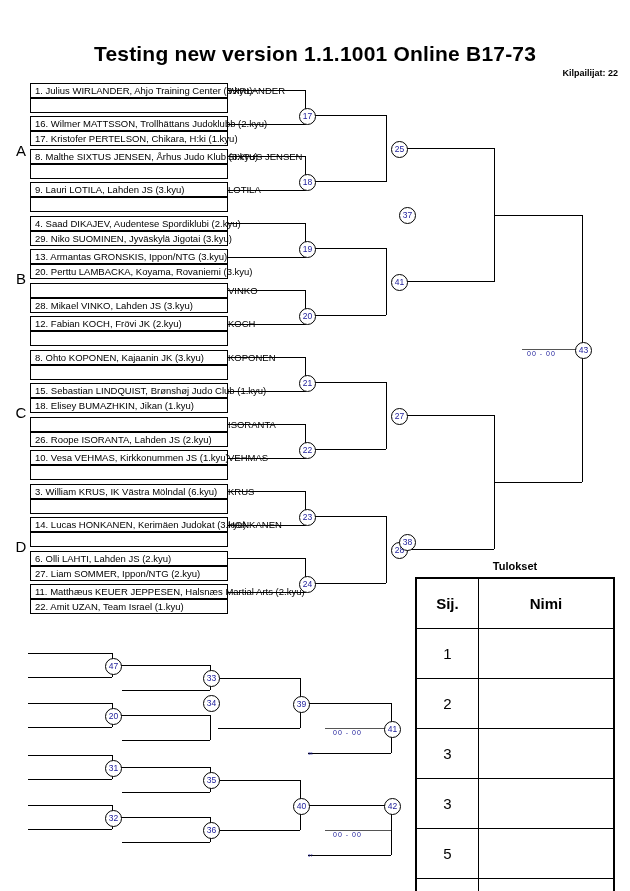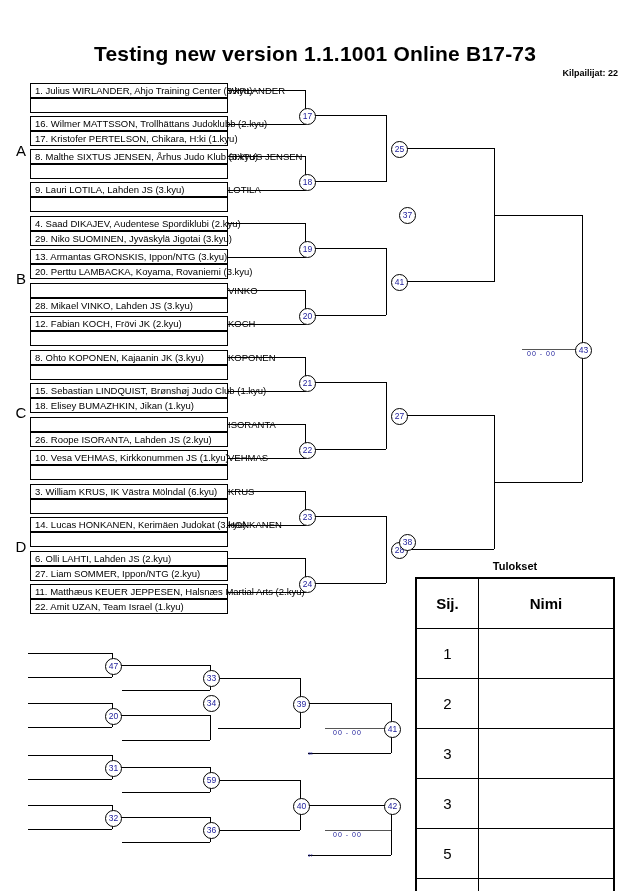--- a/index.html
+++ b/index.html
@@ -193,21 +193,21 @@
 <div class="abs mnum" style="left:203px;top:670px">33</div>
 
 <div class="abs hl" style="left:120px;top:715px;width:90px"></div>
 <div class="abs hl" style="left:122px;top:740px;width:88px"></div>
 <div class="abs vl" style="left:210px;top:715px;height:25px"></div>
 <div class="abs mnum" style="left:203px;top:695px">34</div>
 
 <div class="abs hl" style="left:120px;top:767px;width:90px"></div>
 <div class="abs hl" style="left:122px;top:792px;width:88px"></div>
 <div class="abs vl" style="left:210px;top:767px;height:25px"></div>
-<div class="abs mnum" style="left:203px;top:772px">59</div>
+<div class="abs mnum" style="left:203px;top:772px">35</div>
 
 <div class="abs hl" style="left:120px;top:817px;width:90px"></div>
 <div class="abs hl" style="left:122px;top:842px;width:88px"></div>
 <div class="abs vl" style="left:210px;top:817px;height:25px"></div>
 <div class="abs mnum" style="left:203px;top:822px">36</div>
 
 <div class="abs hl" style="left:218px;top:678px;width:82px"></div>
 <div class="abs hl" style="left:218px;top:728px;width:82px"></div>
 <div class="abs vl" style="left:300px;top:678px;height:50px"></div>
 <div class="abs mnum" style="left:293px;top:696px">39</div>

